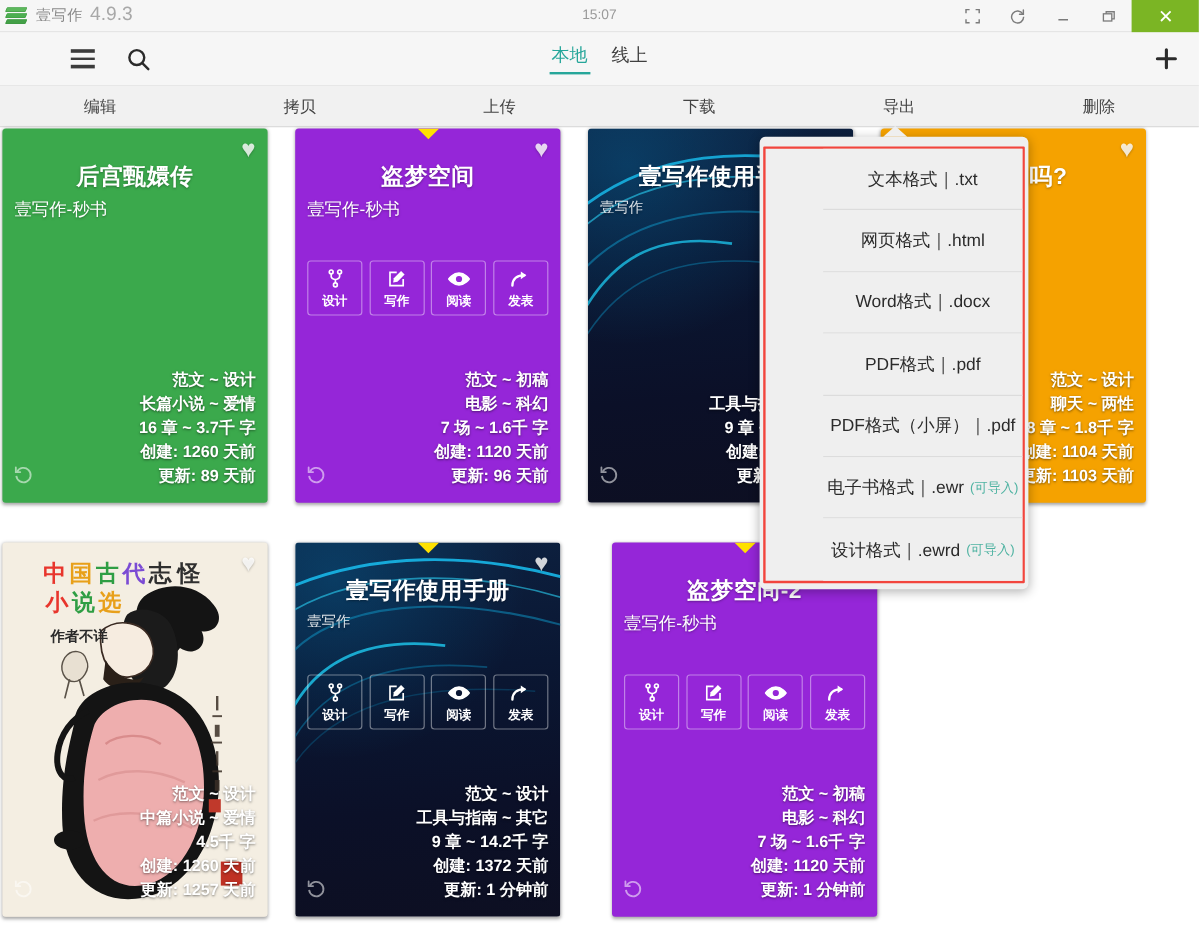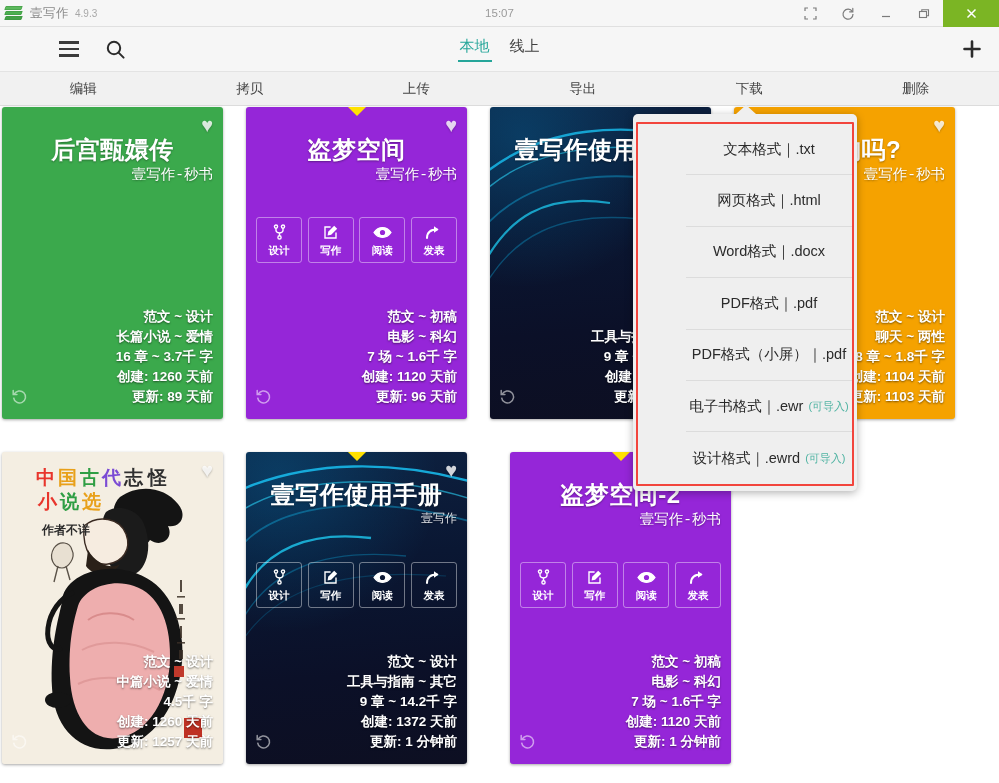--- a/index.html
+++ b/index.html
@@ -30,21 +30,21 @@
     box-shadow: 0 0 0 0.5px #3c9440 inset;
   }
   .book-stack i:nth-child(1) { top: 0; background: #5cb85c; }
   .book-stack i:nth-child(2) { top: 5px; background: #4caf50; }
   .book-stack i:nth-child(3) { top: 10px; background: #43a047; }
 
   #app-title {
     font-size: 12.5px; color: #8a8a8a; margin-left: 4px;
     letter-spacing: .5px;
   }
-  #app-version { font-size: 10px; color: #a8a8a8; margin-left: 6px; }
+  #app-version { font-size: 16px; color: #a8a8a8; margin-left: 6px; }
 
   #clock {
     position: absolute; left: 0; right: 0; margin: auto;
     width: 120px; text-align: center;
     font-size: 11.5px; color: #9a9a9a;
   }
 
   .win-btn {
     width: 38px; height: 27px;
     display: flex; align-items: center; justify-content: center;
@@ -112,29 +112,28 @@
   .card {
     position: absolute;
     width: 221px; height: 312px;
     border-radius: 3px;
     overflow: hidden;
     box-shadow: 0 1px 3px rgba(0,0,0,.35);
     color: #fff;
   }
   .card-title {
     position: absolute; top: 27px; left: 10px; right: 10px;
-    text-align: center; font-size: 24px; font-weight: bold;
+    text-align: center; font-size: 19px; font-weight: bold;
     text-shadow: 0 1px 2px rgba(0,0,0,.35);
     letter-spacing: .5px;
   }
   .card-sub {
     position: absolute; top: 58px; left: 10px; right: 10px;
-    text-align: right; font-size: 14.5px;
+    text-align: left; font-size: 14.5px;
     text-shadow: 0 1px 2px rgba(0,0,0,.35);
-    font-family: Liberation Mono, monospace;
   }
   .fav-heart {
     position: absolute; top: 8px; right: 10px;
     font-size: 20px; line-height: 1;
     color: rgba(255,255,255,.82);
     text-shadow: 0 1px 2px rgba(0,0,0,.25);
   }
   .pin-tri {
     position: absolute; top: 0; left: 50%; transform: translateX(-50%);
     width: 0; height: 0;
@@ -281,22 +280,22 @@
     <svg width="22" height="22" viewBox="0 0 22 22" stroke="#2b2b2b" stroke-width="2.6" stroke-linecap="round">
       <path d="M11 3.5v15M3.5 11h15"></path>
     </svg>
   </div>
 </div>
 
 <div id="toolbar">
   <div class="tool-item">编辑</div>
   <div class="tool-item">拷贝</div>
   <div class="tool-item">上传</div>
+  <div class="tool-item">下载</div>
   <div class="tool-item">导出</div>
-  <div class="tool-item">下载</div>
   <div class="tool-item">删除</div>
 </div>
 
 <div id="grid">
 
   <div class="card bg-green" style="left:2px; top:0;">
     <div class="fav-heart">♥</div>
     <div class="card-title">后宫甄嬛传</div>
     <div class="card-sub">壹写作-秒书</div>
     <div class="card-meta">

